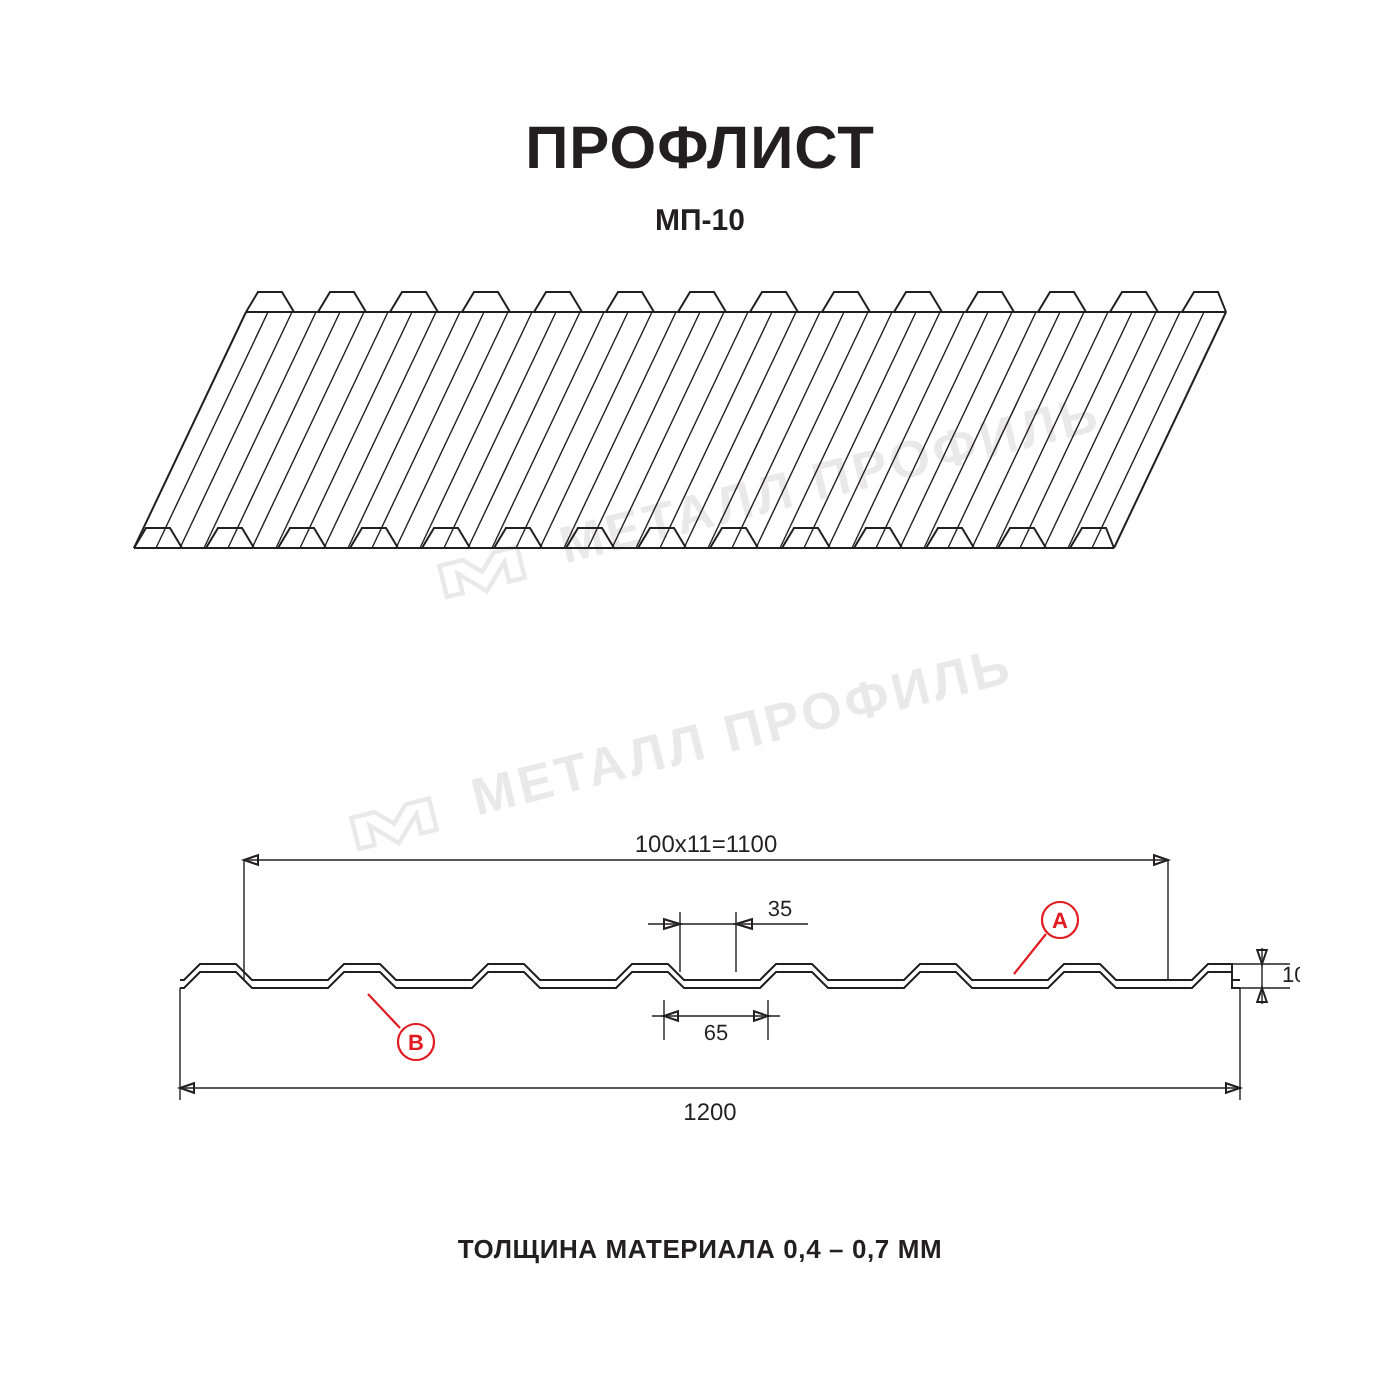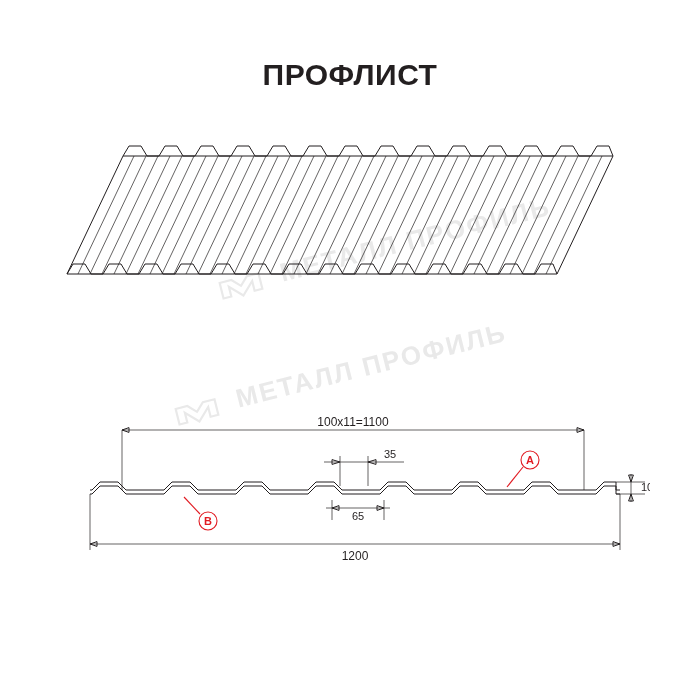--- a/index.html
+++ b/index.html
@@ -99,20 +99,21 @@
   .ln { stroke: #231f20; stroke-width: 1; fill: none; }
   .ln-thin { stroke: #231f20; stroke-width: 0.7; fill: none; }
   .red { stroke: #e11b22; stroke-width: 1.1; fill: none; }
 </style>
 </head>
 <body>
 
 <div class="page">
 
   <div class="title">ПРОФЛИСТ</div>
+  <div class="subtitle">МП-10</div>
 
   <div class="wm wm1">
     <span class="wmicon">
       <svg width="44" height="26" viewBox="0 0 44 26">
         <path d="M2 22 L2 6 L14 6 L22 14 L30 6 L42 6 L42 22 L34 22 L34 12 L22 24 L10 12 L10 22 Z" fill="none" stroke="#e9e9e9" stroke-width="2.2"></path>
       </svg>
     </span>
     <span>МЕТАЛЛ ПРОФИЛЬ</span>
   </div>
 
@@ -268,13 +269,14 @@
       </g>
 
       <g>
         <path class="red" d="M124 93 L140 110"></path>
         <circle cx="148" cy="117" r="9" fill="#ffffff" stroke="#e11b22" stroke-width="1.1"></circle>
         <text class="callout-text" x="148" y="121" text-anchor="middle">B</text>
       </g>
     </svg>
   </div>
 
+  <div class="footnote">ТОЛЩИНА МАТЕРИАЛА 0,4 – 0,7 ММ</div>
 </div>
 
 </body></html>

